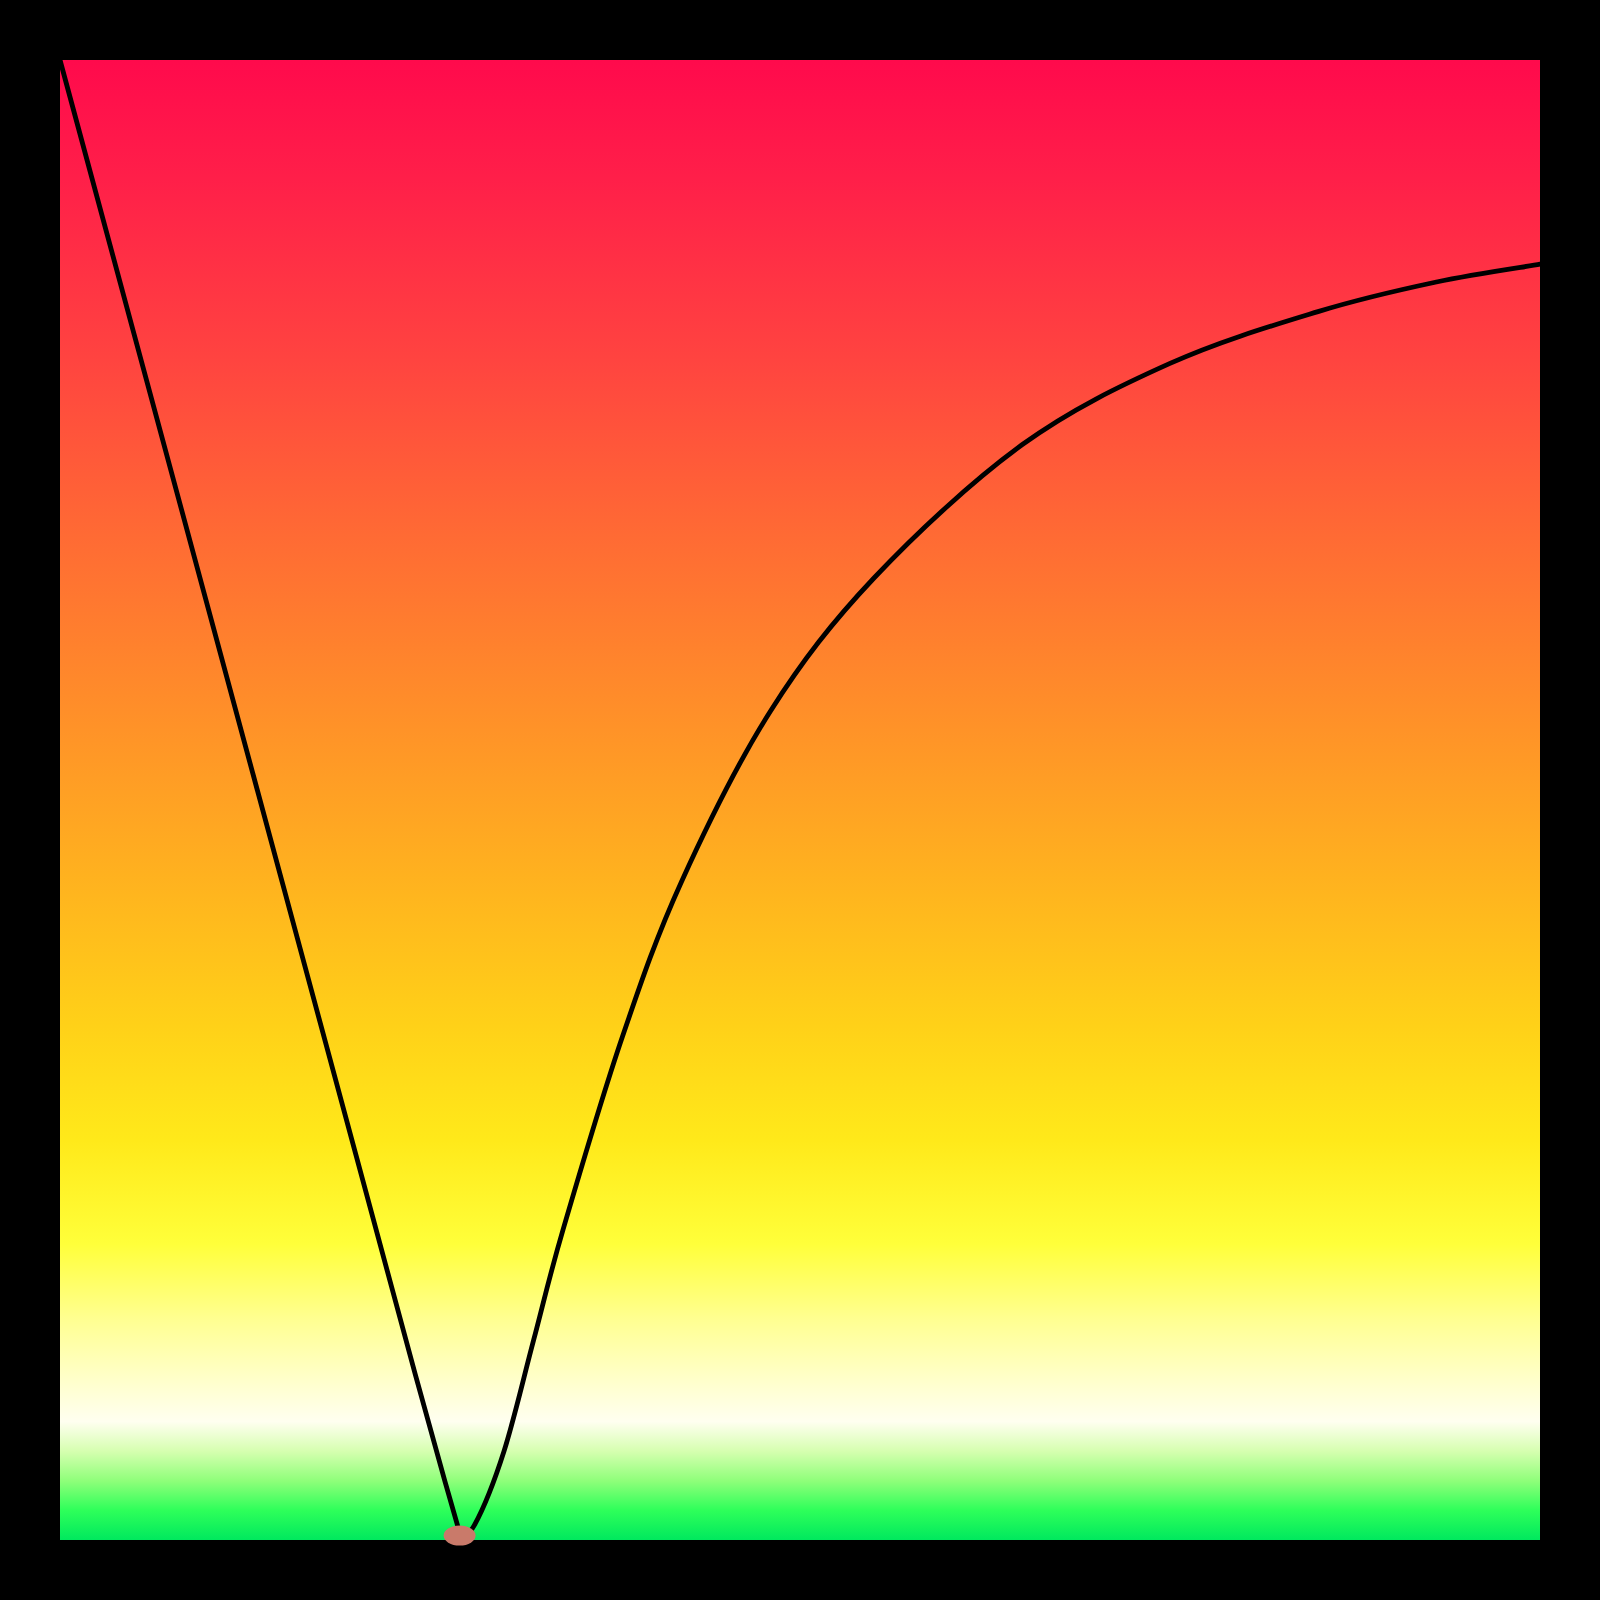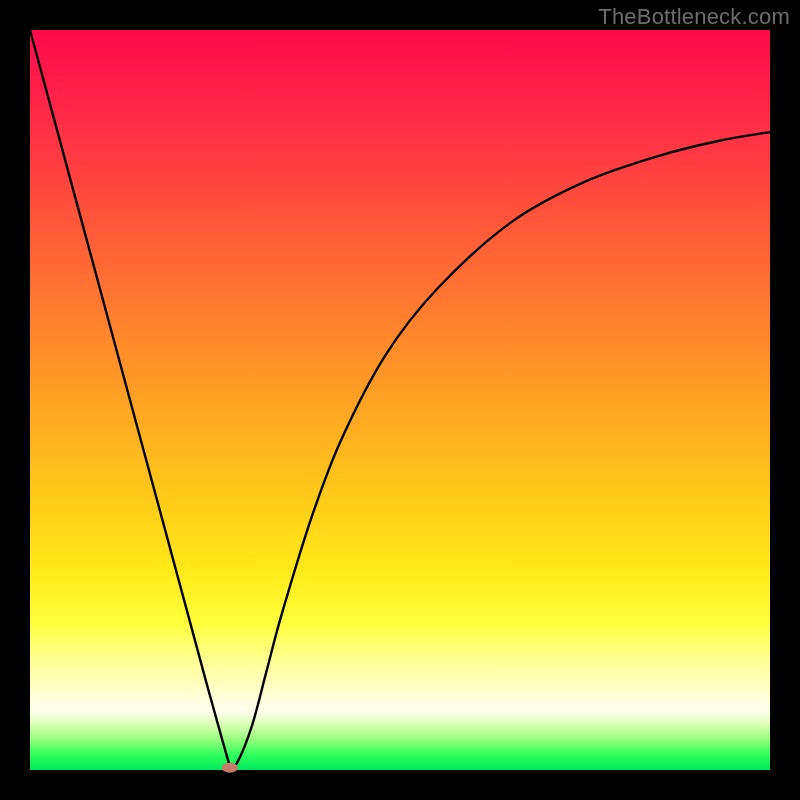--- a/index.html
+++ b/index.html
@@ -65,21 +65,20 @@
   .minpoint {
     fill: #c97a6a;
     stroke: none;
   }
 </style>
 </head>
 <body>
 
 <div class="frame">
 
-  <div class="watermark">TheBottleneck.com</div>
 
   <div class="plot-area">
     <svg class="curve" viewBox="0 0 740 740" preserveAspectRatio="none">
       <path d="M 0.00 0.00 L 37.00 136.90 L 74.00 273.80 L 111.00 410.70 L 148.00 547.60 L 177.60 657.12 L 192.40 710.40 L 199.80 736.30 C 201.03 735.68 203.50 739.38 207.20 732.60 C 210.90 725.82 217.07 711.02 222.00 695.60 C 226.93 680.18 231.87 658.60 236.80 640.10 C 241.73 621.60 244.20 609.88 251.60 584.60 C 259.00 559.32 271.33 517.38 281.20 488.40 C 291.07 459.42 298.47 437.83 310.80 410.70 C 323.13 383.57 339.17 350.88 355.20 325.60 C 371.23 300.32 386.03 281.20 407.00 259.00 C 427.97 236.80 456.33 210.28 481.00 192.40 C 505.67 174.52 530.33 162.80 555.00 151.70 C 579.67 140.60 606.80 132.58 629.00 125.80 C 651.20 119.02 669.70 114.95 688.20 111.00 C 706.70 107.05 731.37 103.60 740.00 102.12" fill="none" stroke="#000" stroke-width="2.4" stroke-linecap="round" stroke-linejoin="round"></path>
       <ellipse class="minpoint" cx="199.80" cy="737.78" rx="8" ry="5"></ellipse>
     </svg>
   </div>
 
 </div>
 

